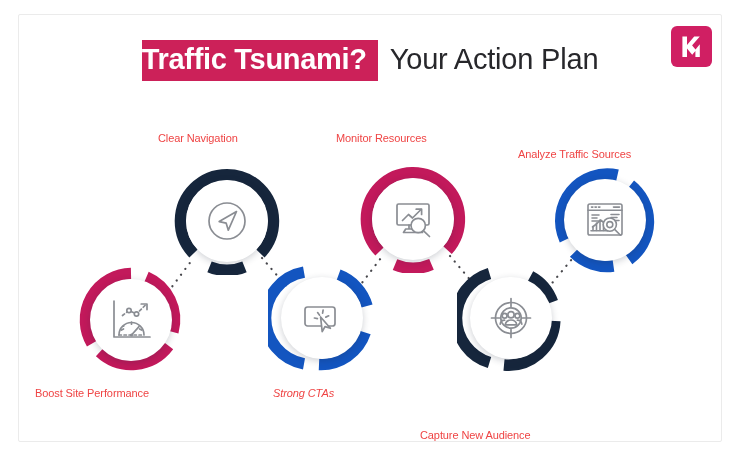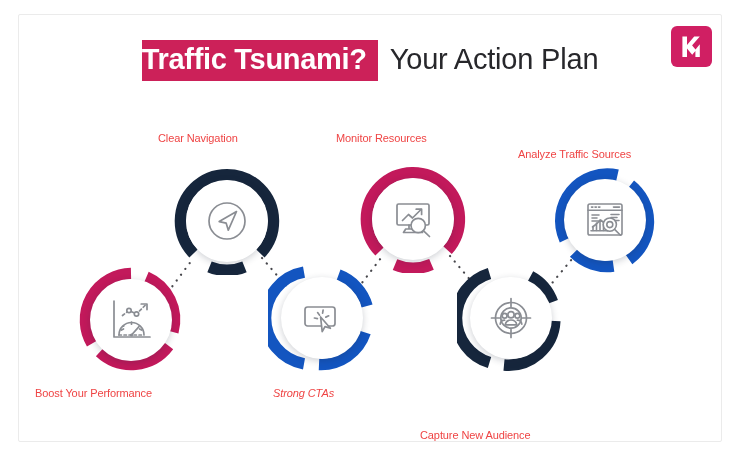--- a/index.html
+++ b/index.html
@@ -312,21 +312,21 @@
             <path d="M11 35.8 h17"></path>
             <path d="M12.5 32.0 l4 -3 l4 -4 l4 3" stroke-dasharray="0"></path>
             <circle cx="29.8" cy="29.6" r="6.6" fill="#ffffff"></circle>
             <circle cx="29.8" cy="29.6" r="3.0"></circle>
             <path d="M34.6 34.4 L40.5 40.2"></path>
           </g>
         </svg>
       </div>
     </div>
 
-    <div class="node-label" style="left:35px; top:387px;">Boost Your Performance</div>
+    <div class="node-label" style="left:35px; top:387px;">Boost Site Performance</div>
 
     <div class="node-label" style="left:158px; top:132px;">Clear Navigation</div>
 
     <div class="node-label" style="left:273px; top:387px;font-style:italic;">Strong CTAs</div>
 
     <div class="node-label" style="left:336px; top:132px;">Monitor Resources</div>
 
     <div class="node-label" style="left:420px; top:387px;margin-top:42px;">Capture New Audience</div>
 
     <div class="node-label" style="left:518px; top:148px;">Analyze Traffic Sources</div>

